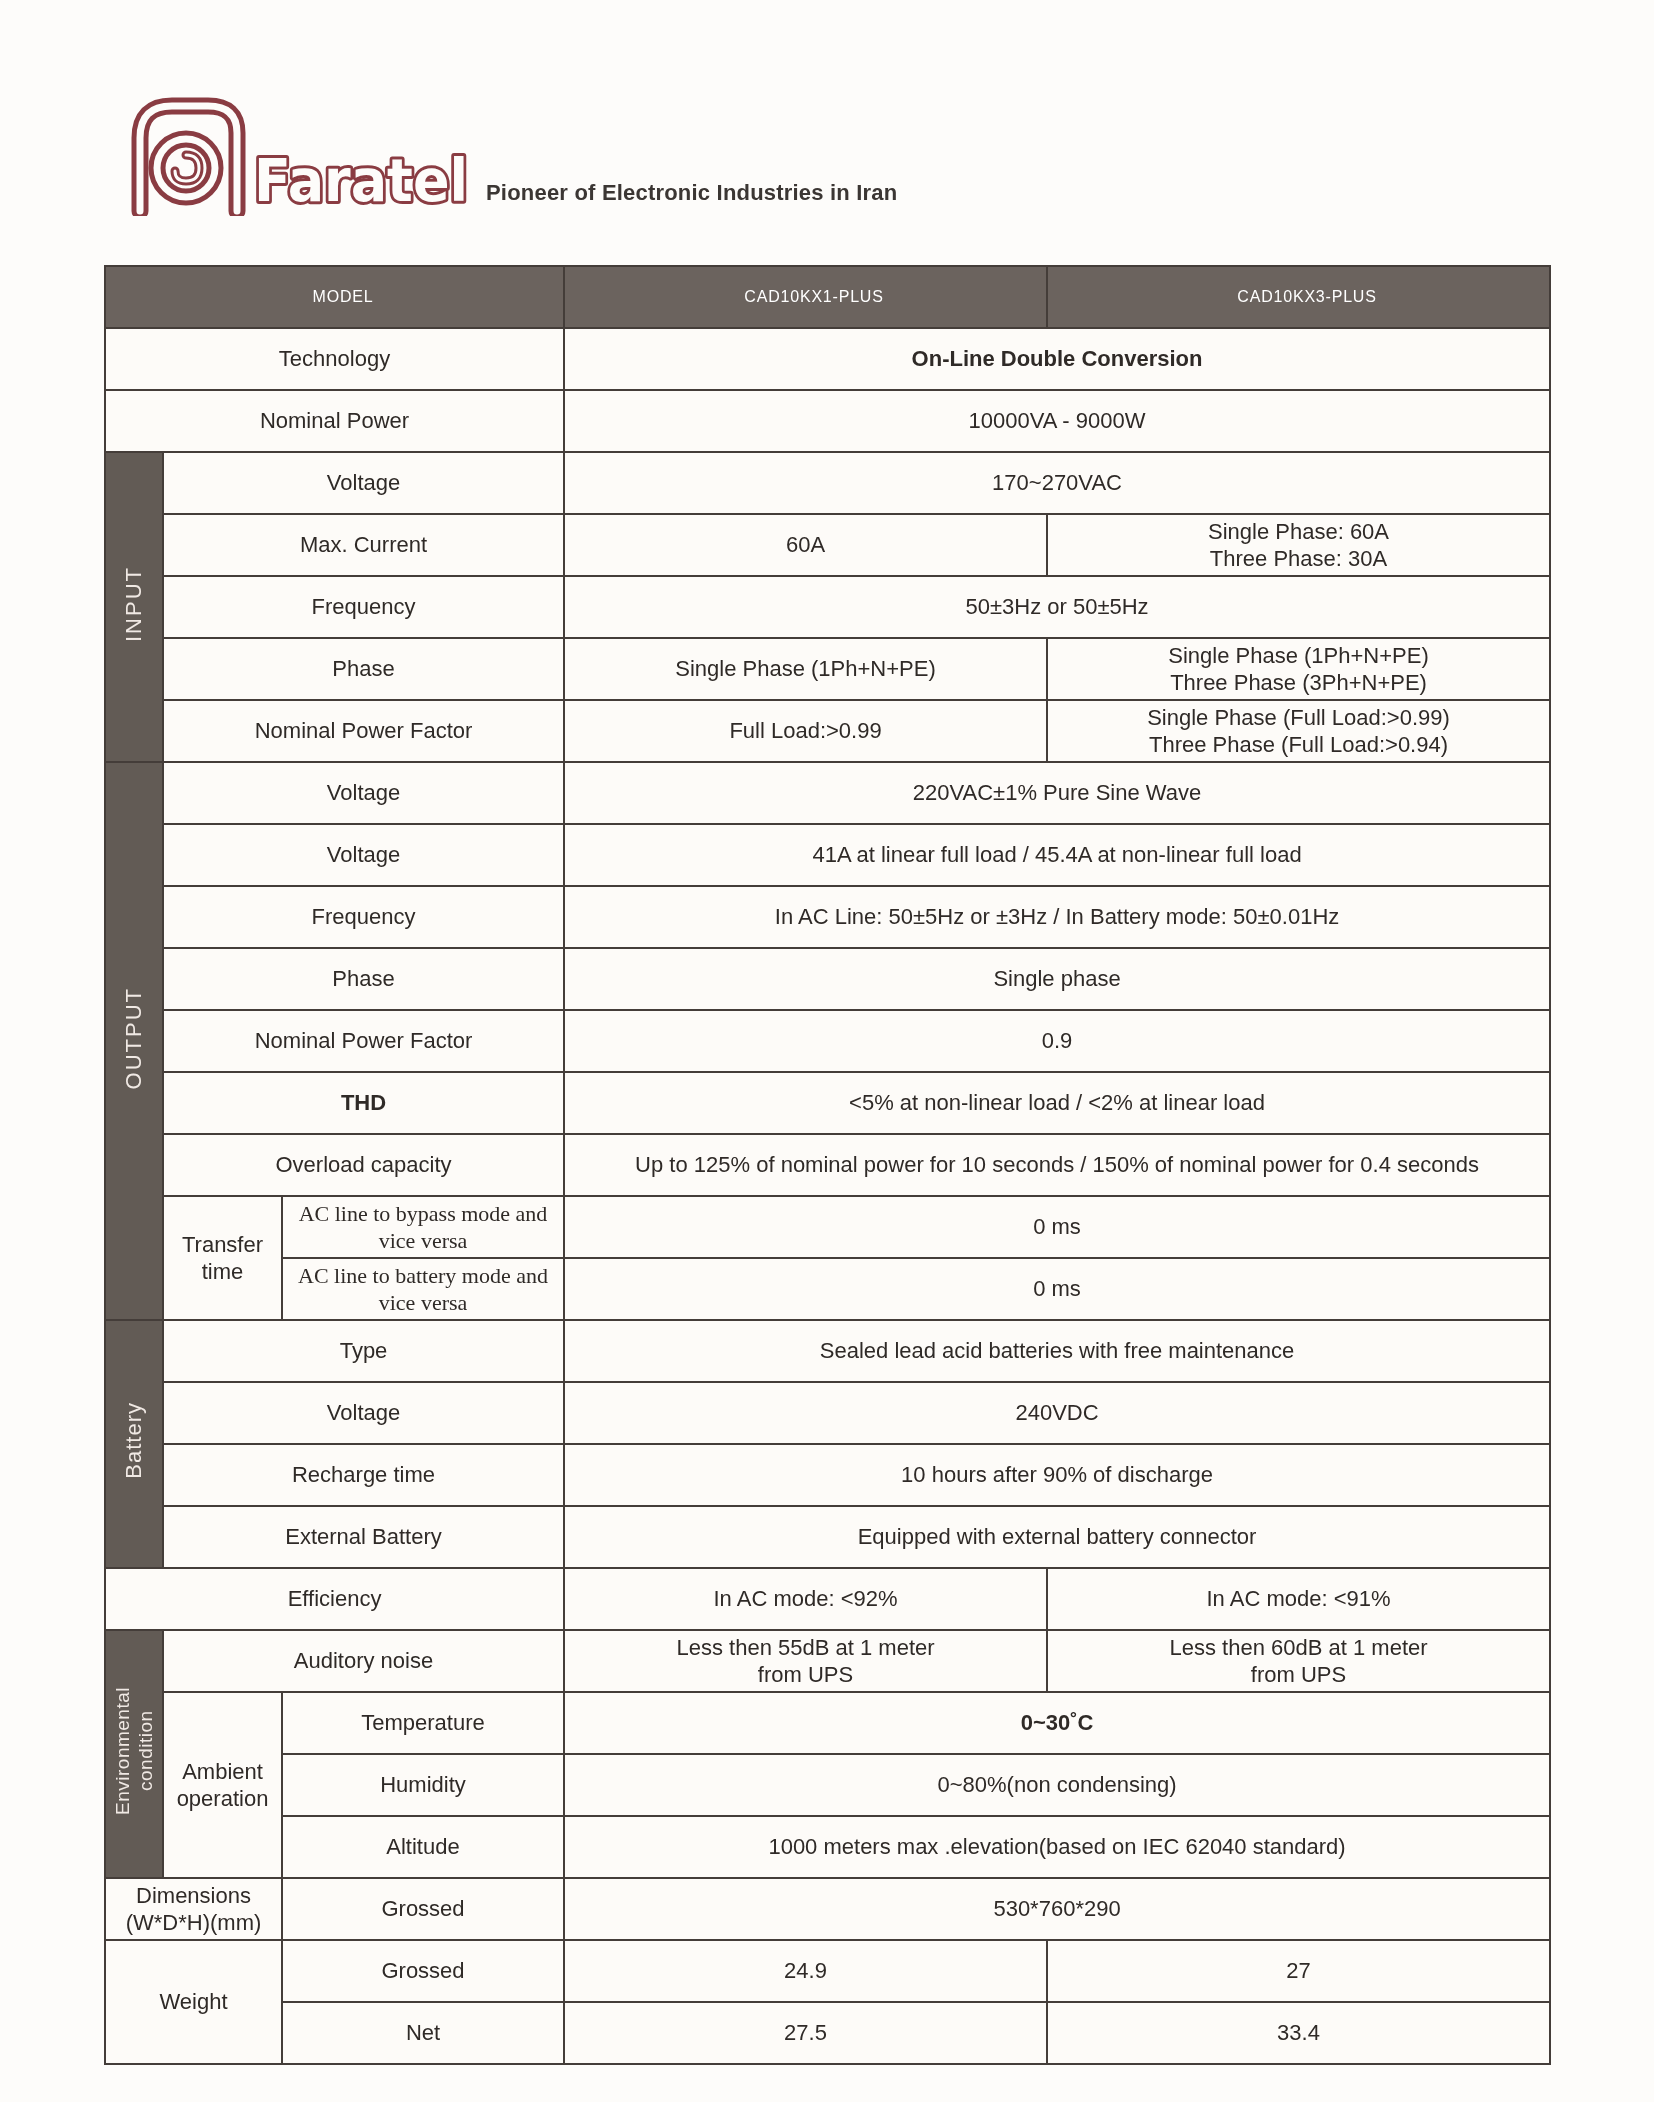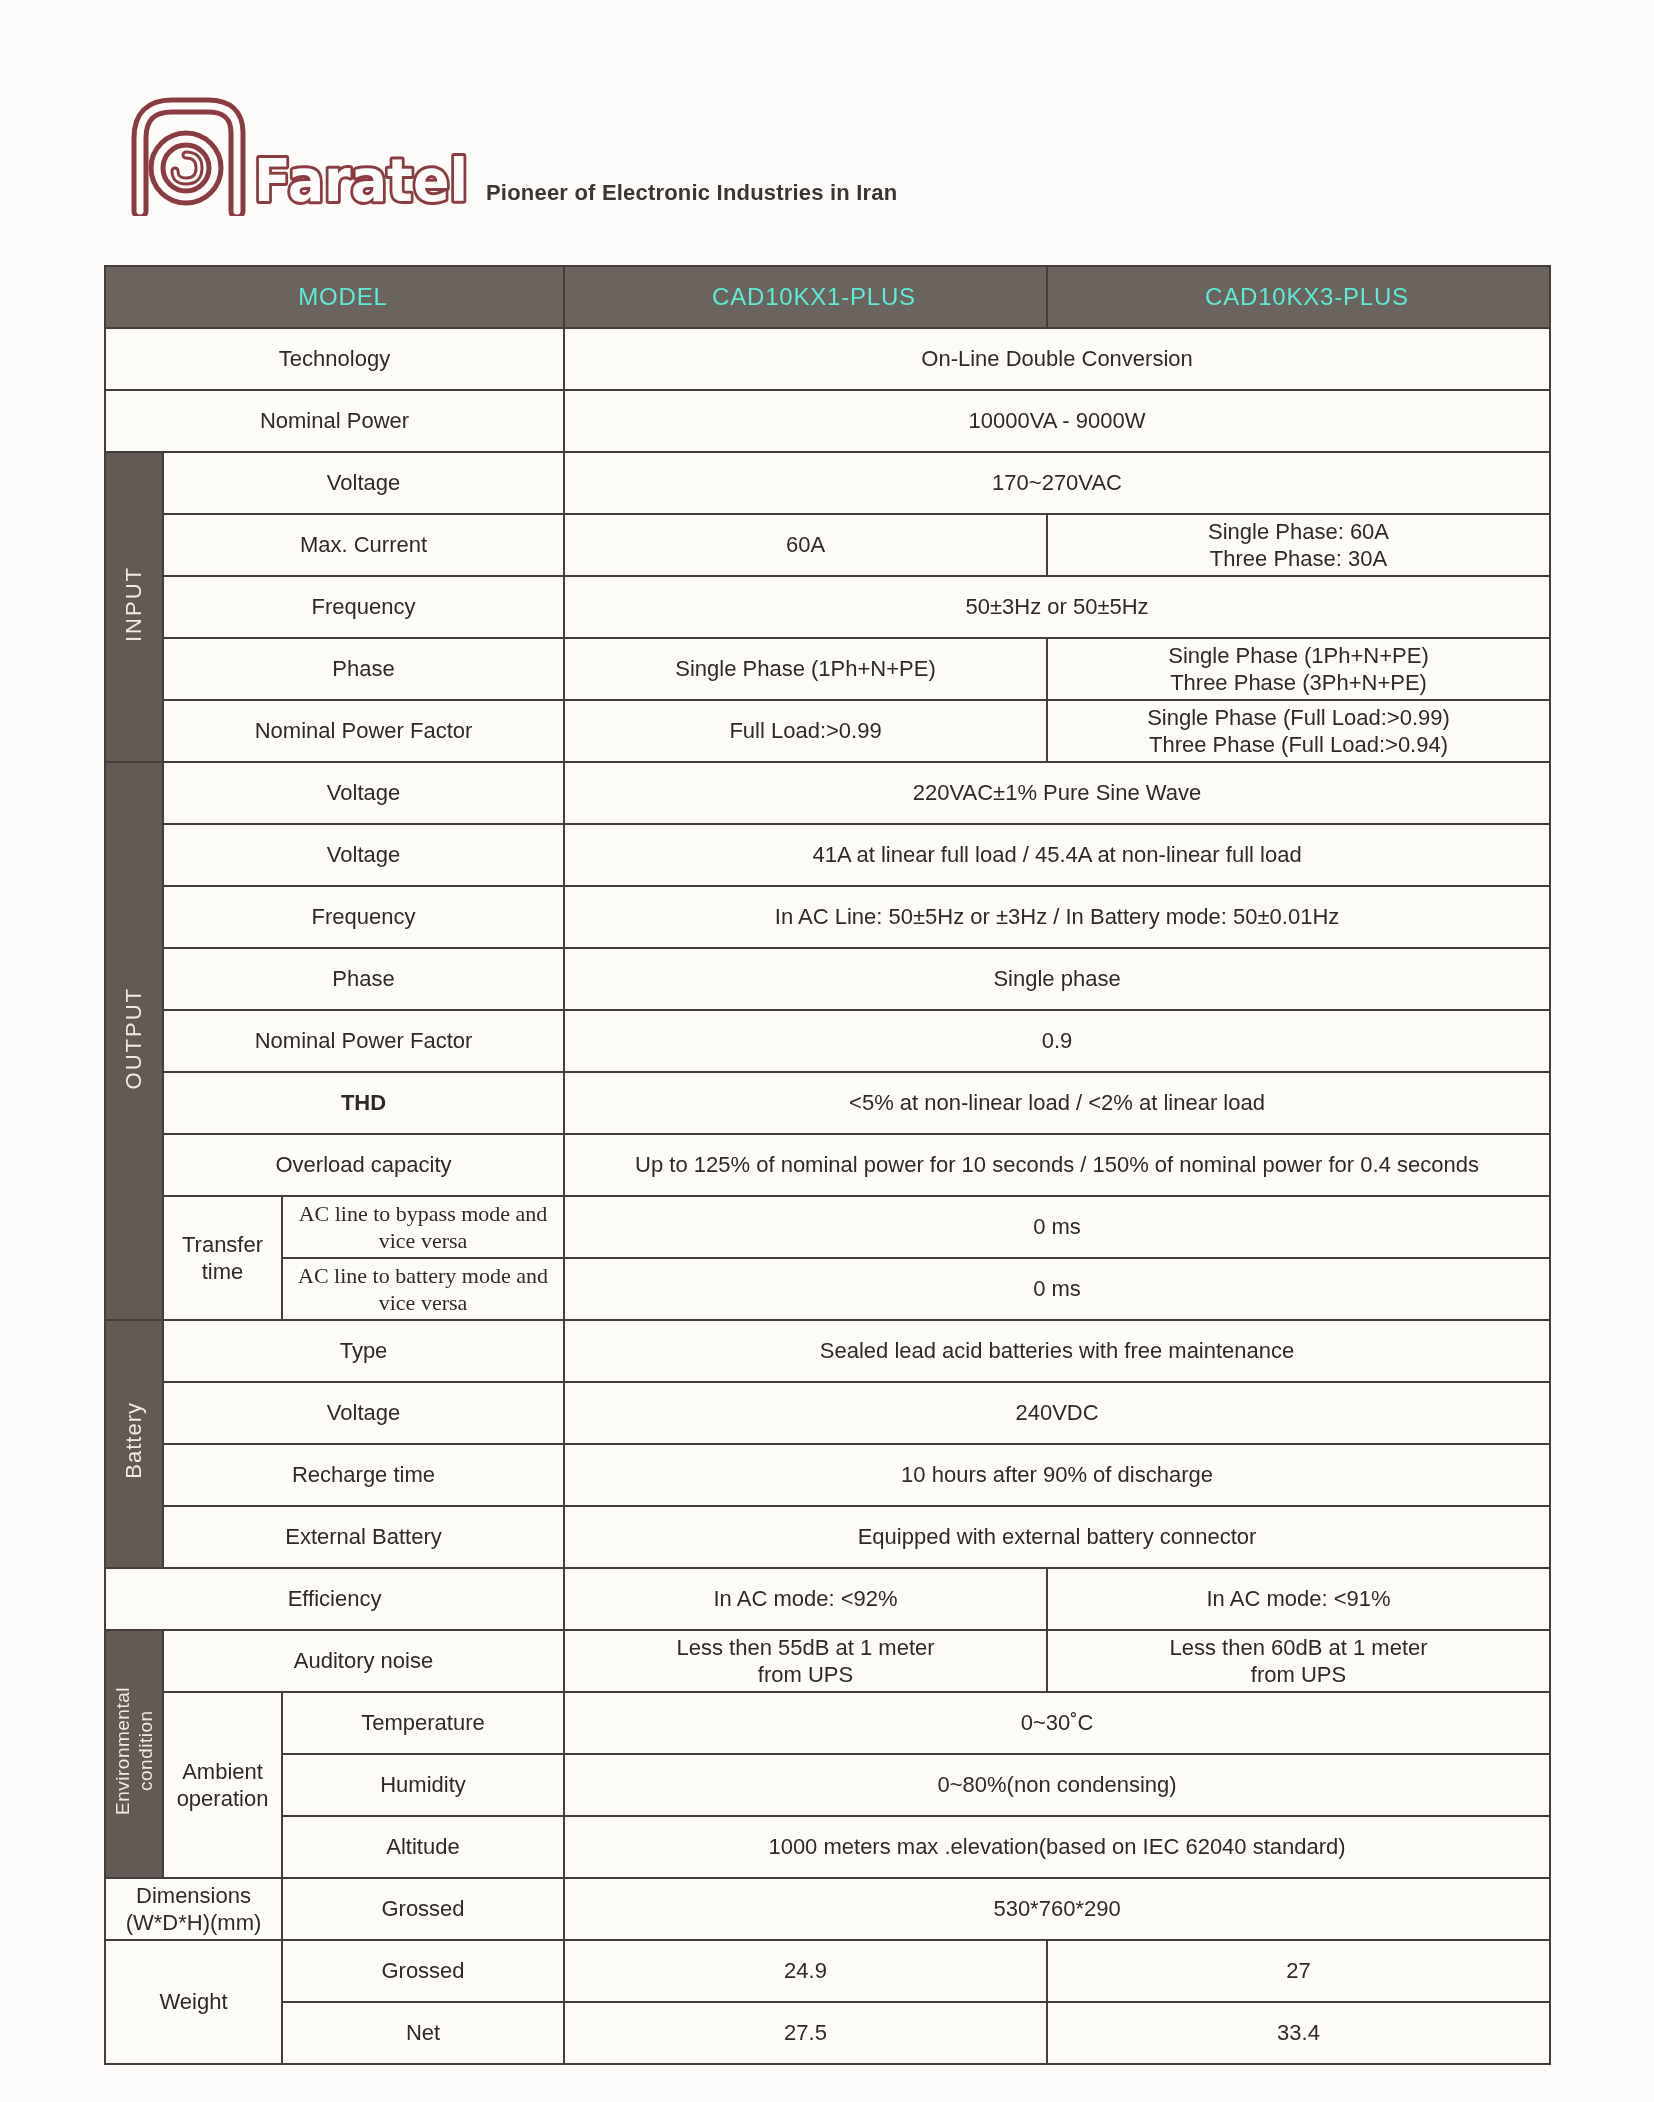--- a/index.html
+++ b/index.html
@@ -44,40 +44,40 @@
   table.spec td{
     border:2.5px solid var(--border);
     text-align:center;vertical-align:middle;
     font-size:22px;line-height:1.25;
     padding:2px 6px;
     overflow:hidden;
   }
   table.spec tr{height:62px;}
   tr.head td{
     background:var(--header-bg);
-    color:#5eead4;
-    font-size:24px;letter-spacing:0.8px;
+    color:#ffffff;
+    font-size:16px;letter-spacing:0.8px;
     font-weight:normal;
     padding-left:23px;
   }
   td.band{
     background:var(--band-bg);
     color:var(--band-text);
     padding:0;
   }
   td.band .vtext{
     display:inline-block;
     writing-mode:vertical-rl;
     transform:rotate(180deg);
     font-size:22px;letter-spacing:2px;
     white-space:pre-line;line-height:1.25;
   }
   td.band .vtext.small-band{font-size:19px;letter-spacing:0.5px;line-height:1.2;}
   td.band .vtext.mixed{letter-spacing:1px;}
-  .b{font-weight:normal;}
+  .b{font-weight:bold;}
   .thd{font-weight:bold;font-size:23px;margin-left:37px;}
   .sm{font-size:18px;line-height:1.4;}
   .p1{font-size:19px;}
   .sub2{font-size:20px;line-height:1.25;font-family:Liberation Serif, serif;}
   .sub1{font-size:21px;line-height:1.25;}
   .dims{font-size:20px;line-height:1.3;margin-left:35px;}
   .long{font-size:21px;}
   .pre{white-space:pre-line;}
 </style>
 </head>

